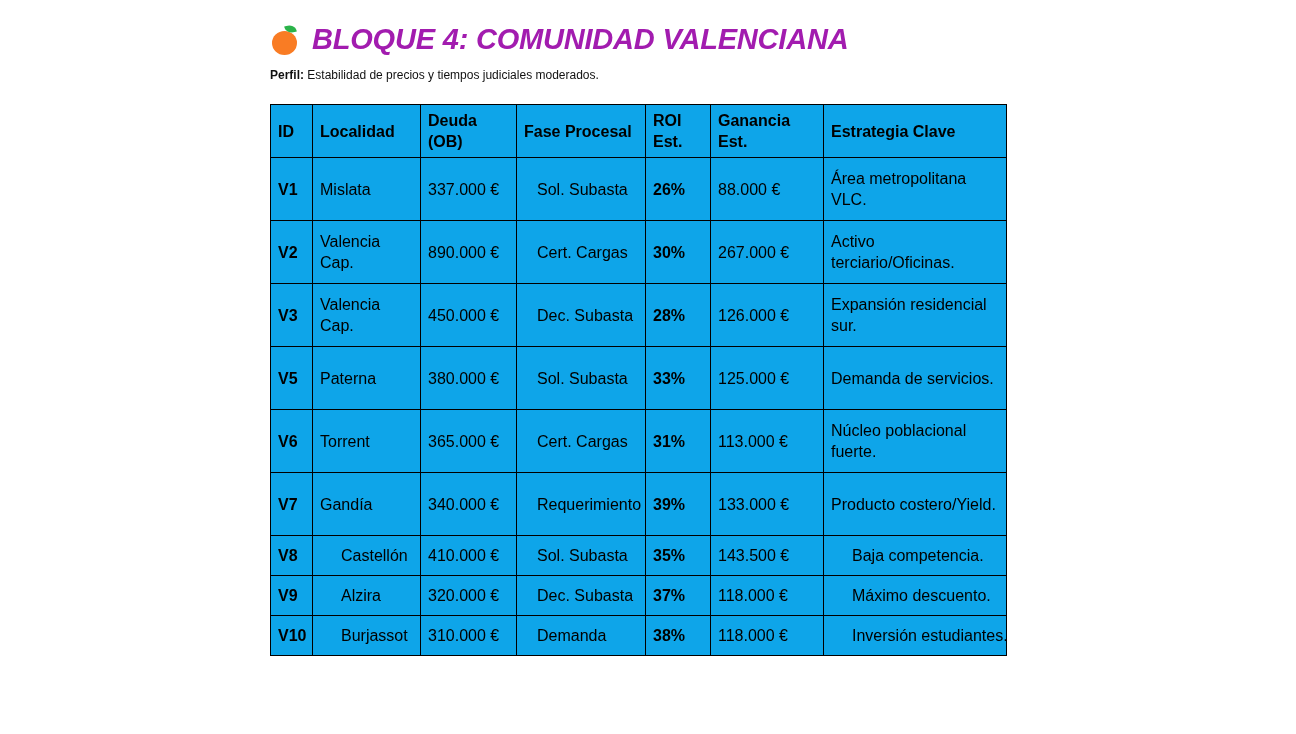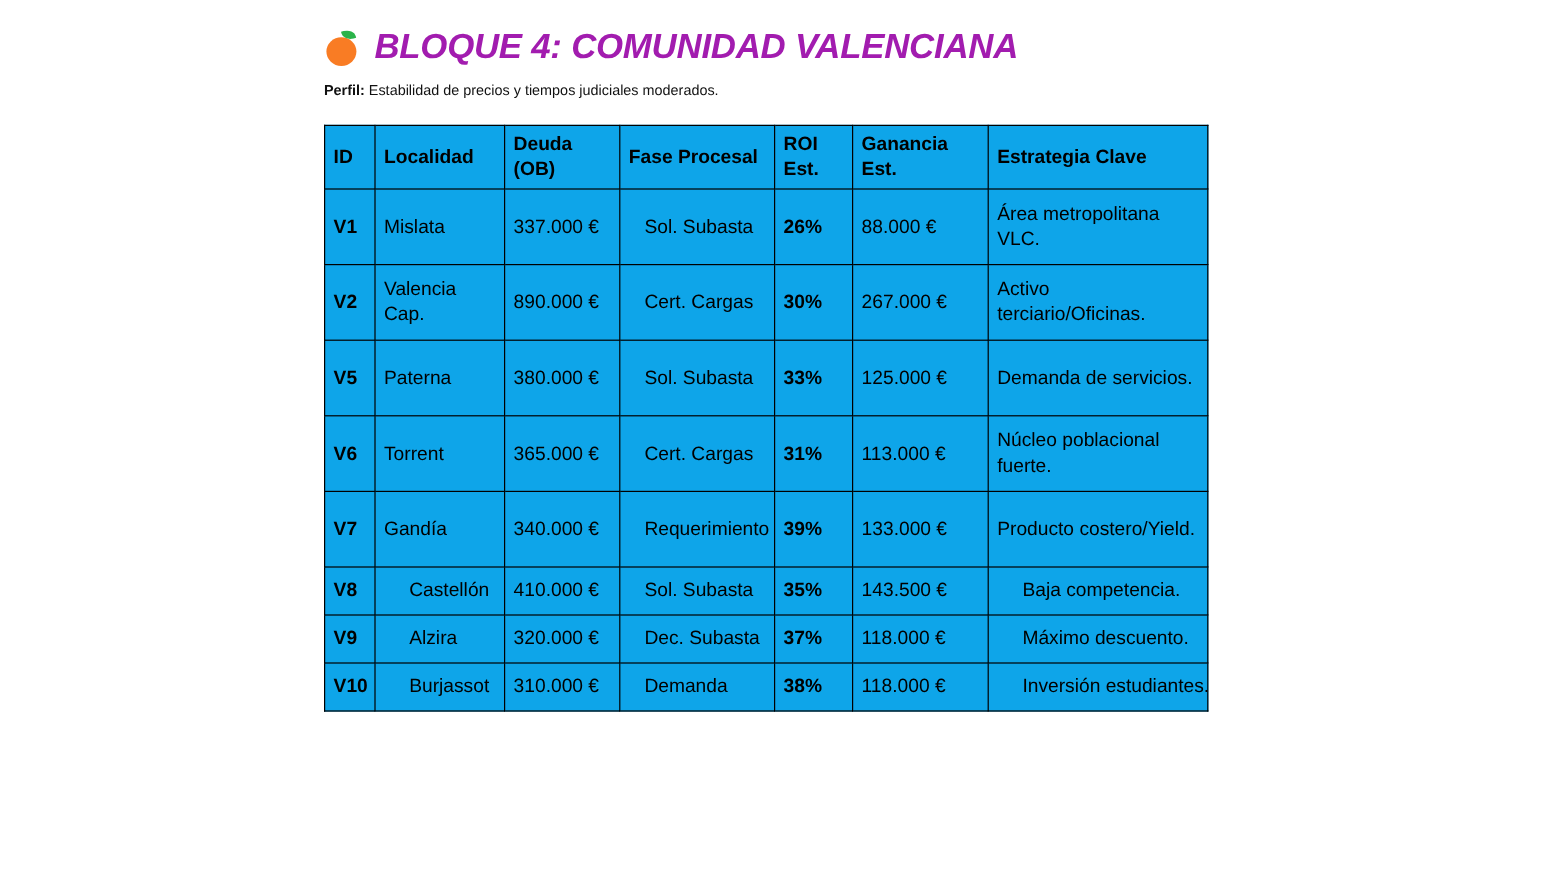--- a/index.html
+++ b/index.html
@@ -179,20 +179,29 @@
         <tr class="tall">
           <td class="cell-id">V2</td>
           <td class="cell-localidad">Valencia Cap.</td>
           <td class="cell-deuda">890.000 €</td>
           <td class="cell-fase">Cert. Cargas</td>
           <td class="cell-roi">30%</td>
           <td class="cell-ganancia">267.000 €</td>
           <td class="cell-estrategia">Activo terciario/Oficinas.</td>
         </tr>
         <tr class="tall">
+          <td class="cell-id">V3</td>
+          <td class="cell-localidad">Valencia Cap.</td>
+          <td class="cell-deuda">450.000 €</td>
+          <td class="cell-fase">Dec. Subasta</td>
+          <td class="cell-roi">28%</td>
+          <td class="cell-ganancia">126.000 €</td>
+          <td class="cell-estrategia">Expansión residencial sur.</td>
+        </tr>
+        <tr class="tall">
           <td class="cell-id">V5</td>
           <td class="cell-localidad">Paterna</td>
           <td class="cell-deuda">380.000 €</td>
           <td class="cell-fase">Sol. Subasta</td>
           <td class="cell-roi">33%</td>
           <td class="cell-ganancia">125.000 €</td>
           <td class="cell-estrategia">Demanda de servicios.</td>
         </tr>
         <tr class="tall">
           <td class="cell-id">V6</td>

